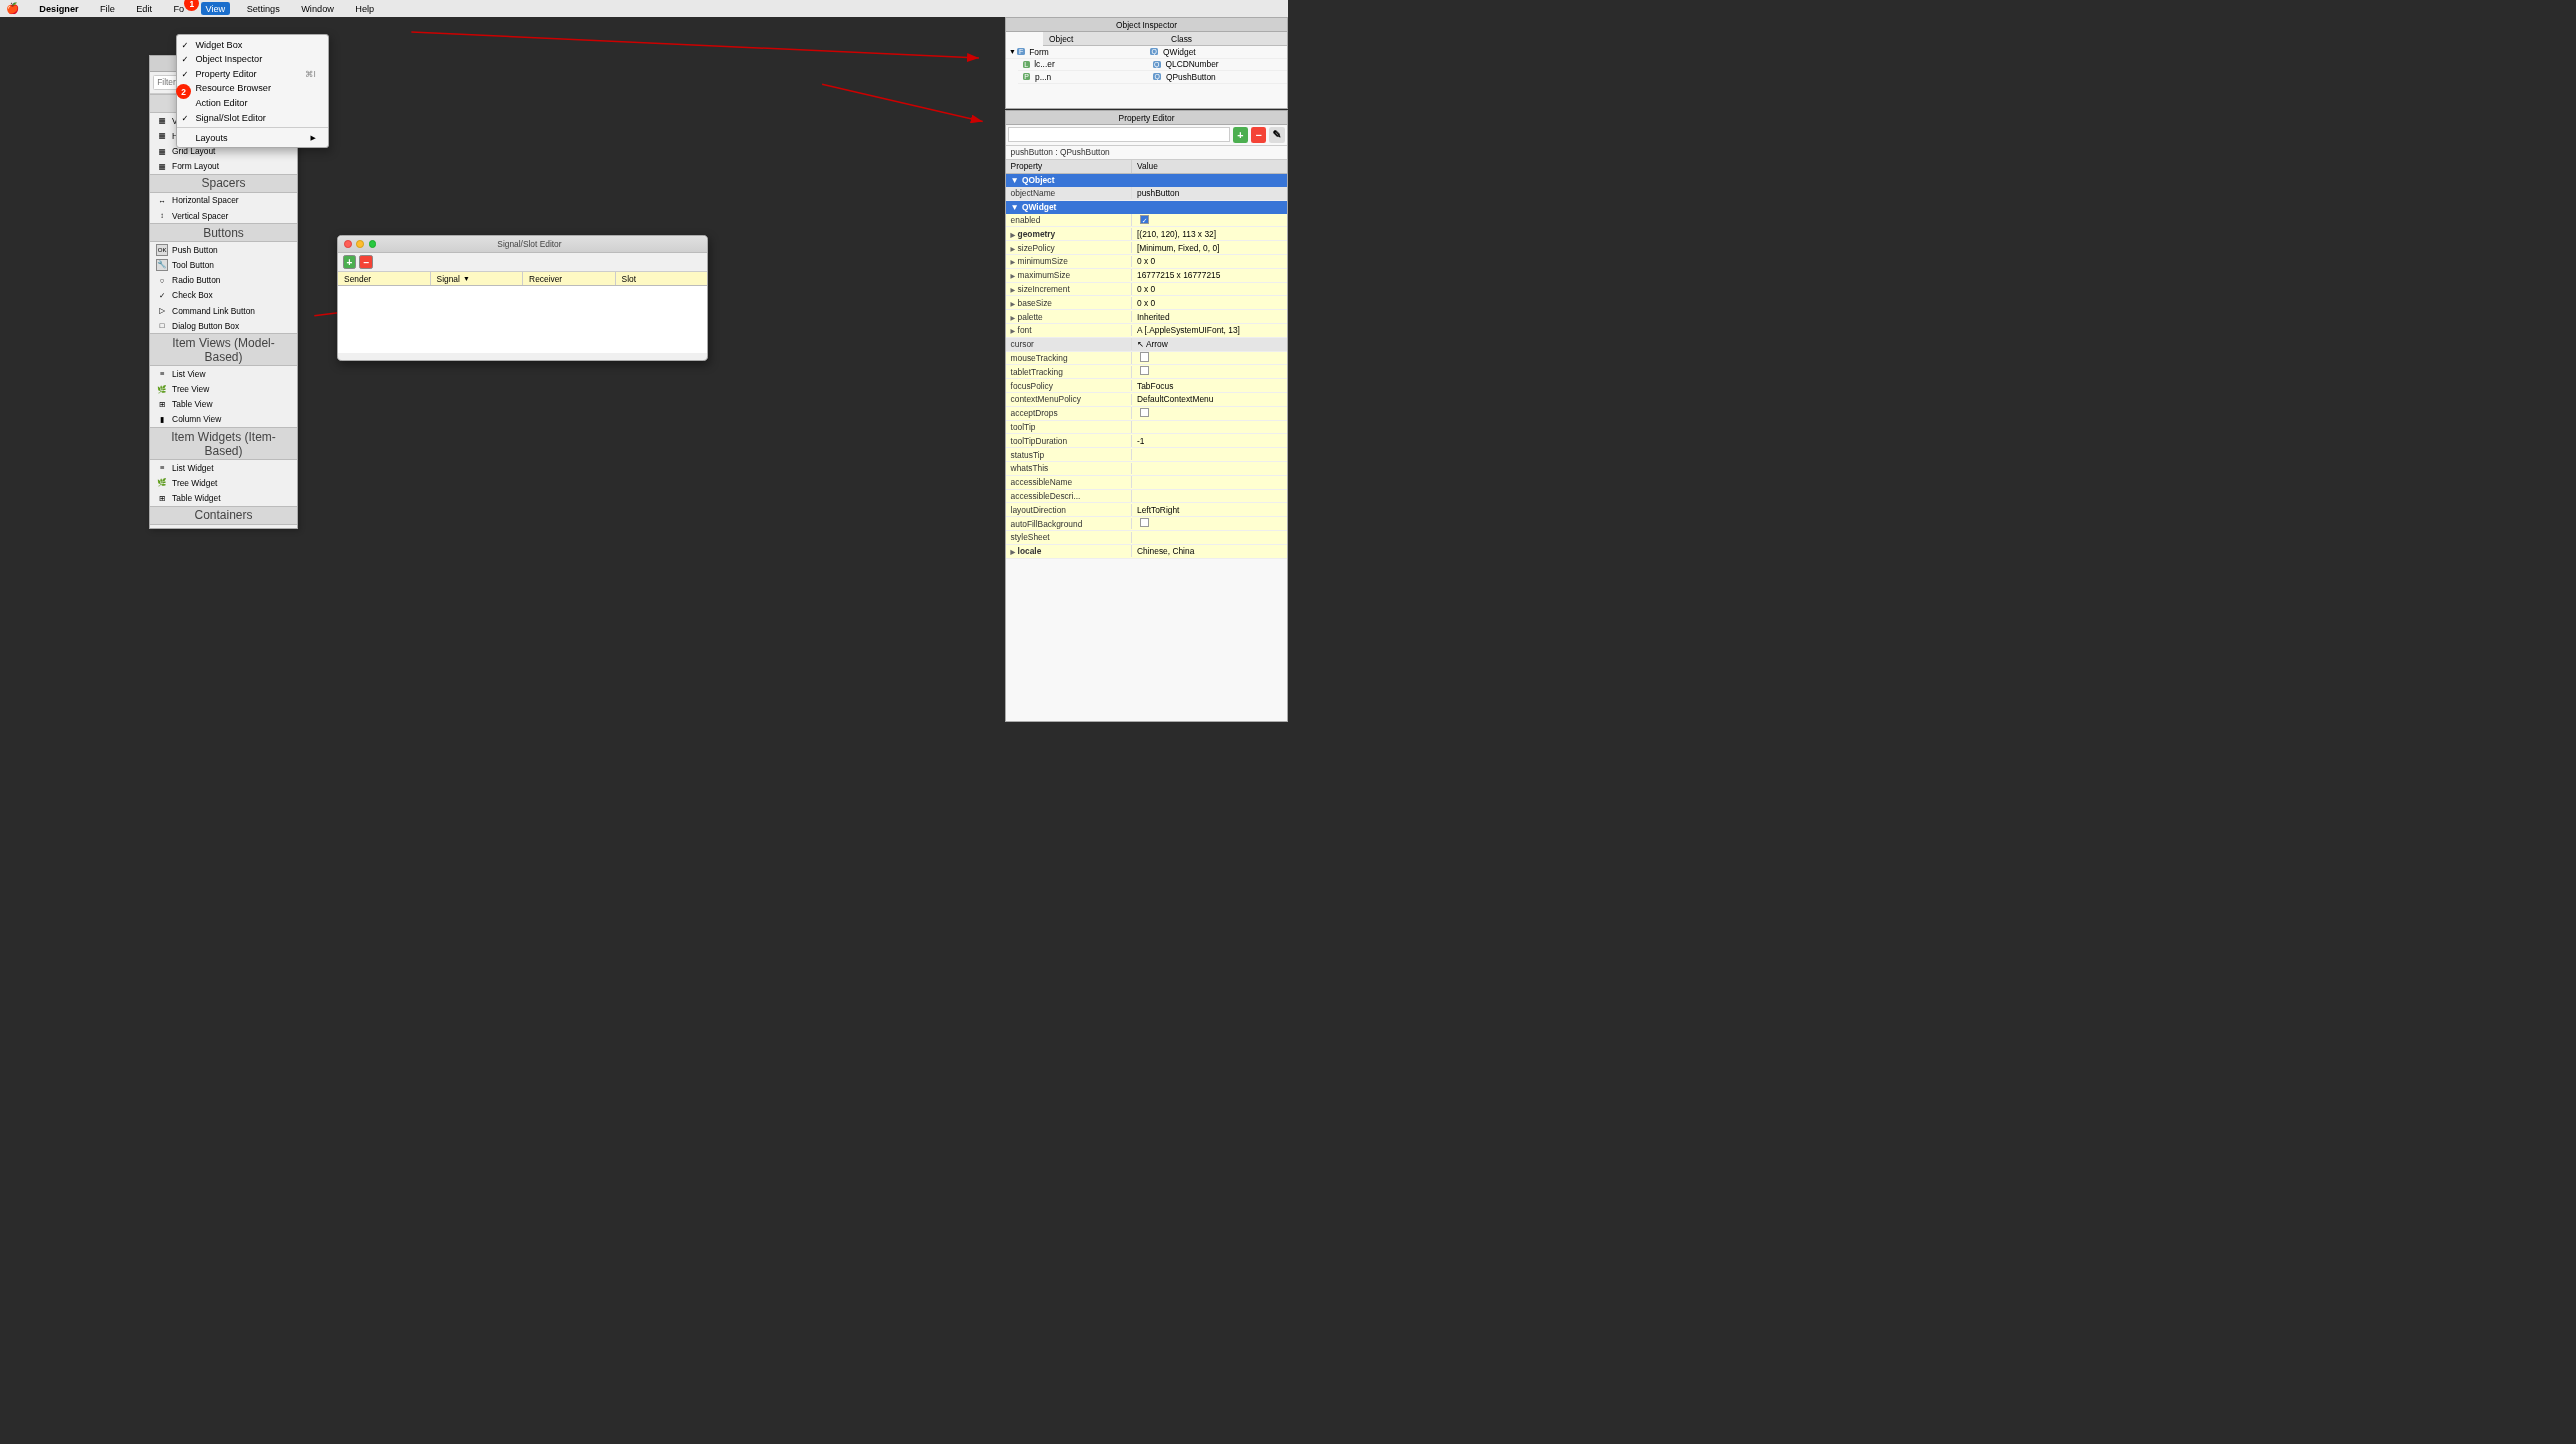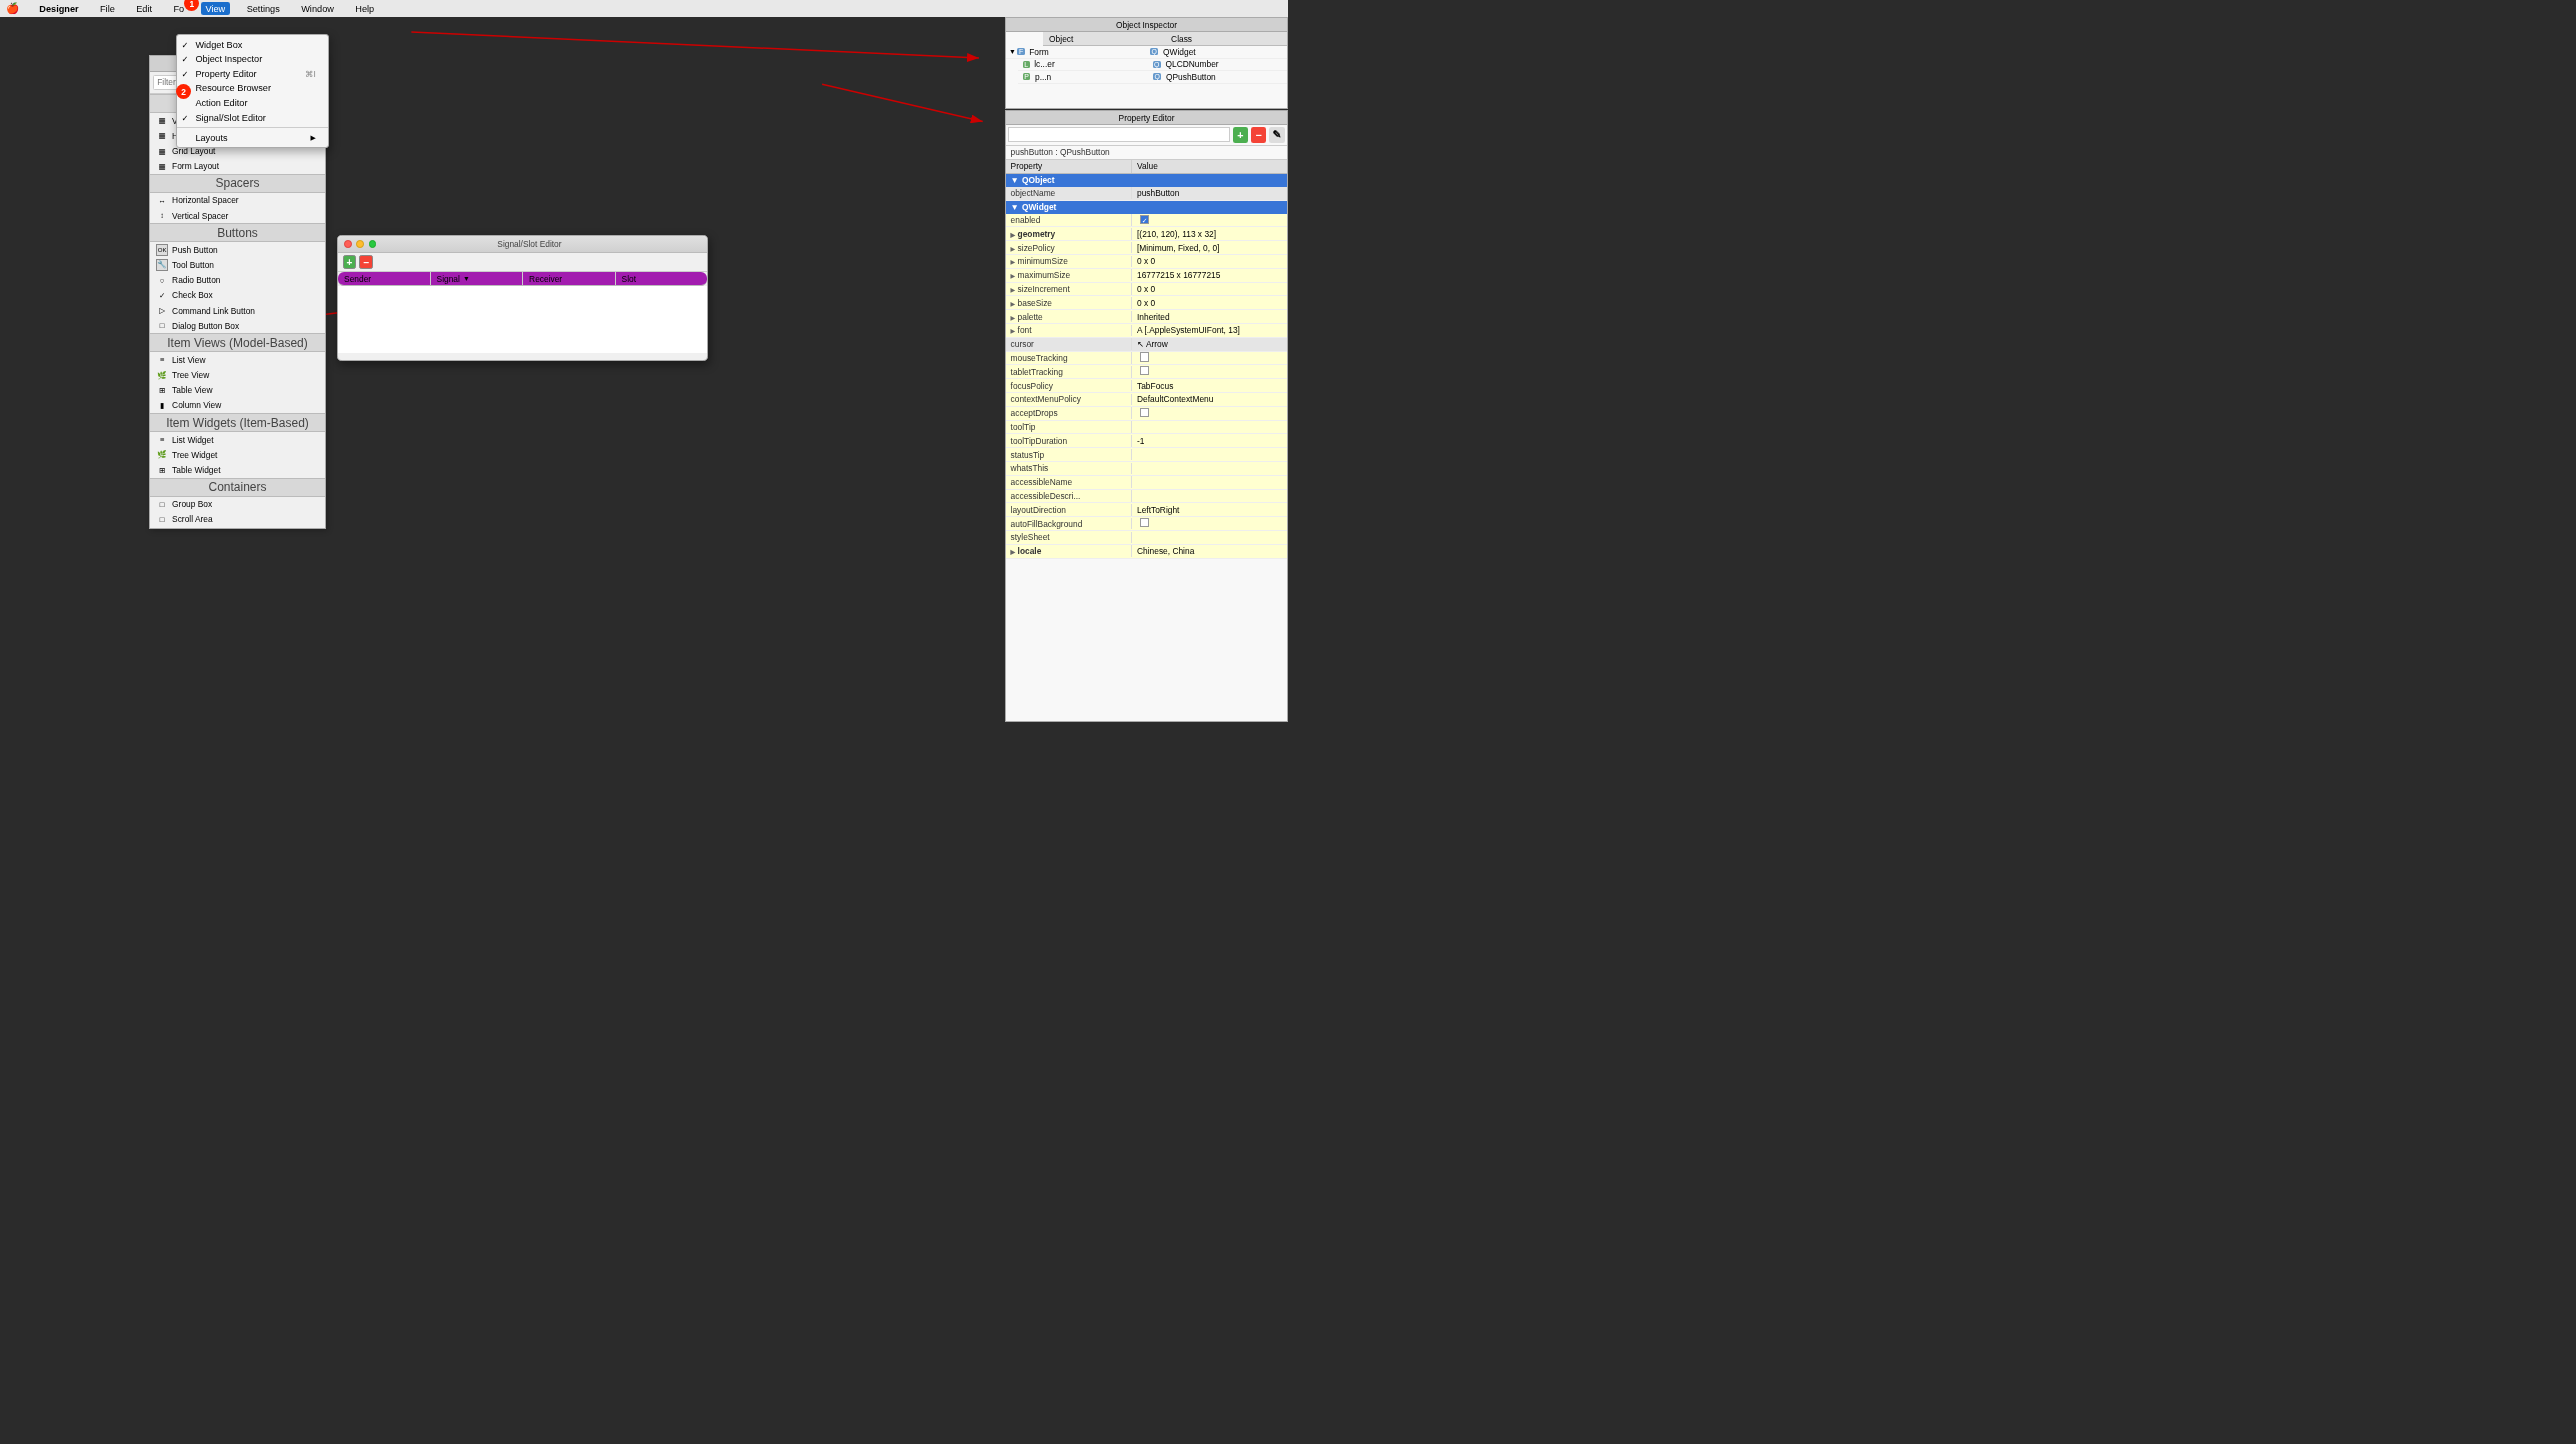--- a/index.html
+++ b/index.html
@@ -57,21 +57,21 @@
       font-size: 10px;
       line-height: 1.6;
       flex-shrink: 0;
     }
     .annotation-line {
       margin-bottom: 4.6px;
     }
 
     
     .widget-box-panel {
-      width: 177px;
+      width: 149px;
       background: #f0f0f0;
       border: 0.8px solid #aaa;
       flex-shrink: 0;
       display: flex;
       flex-direction: column;
       margin-top: 15.3px;
       height: 474px;
       position: absolute;
       left: 149px;
       top: 23px;
@@ -466,23 +466,22 @@
       align-items: center;
       justify-content: center;
       font-size: 10px;
       font-weight: bold;
       cursor: pointer;
     }
     .ss-btn-green { background: #4CAF50; color: white; }
     .ss-btn-red { background: #f44336; color: white; }
     .ss-col-header {
       display: flex;
-      background: #a21caf;
+      background: #fef9c3;
       border-bottom: 0.8px solid #bbb;
-      border-radius: 6px;
     }
     .ss-col {
       flex: 1;
       padding: 1.5px 6.1px;
       font-size: 8.4px;
       border-right: 0.8px solid #ccc;
     }
     .ss-col:last-child { border-right: none; }
     .ss-body {
       flex: 1;

